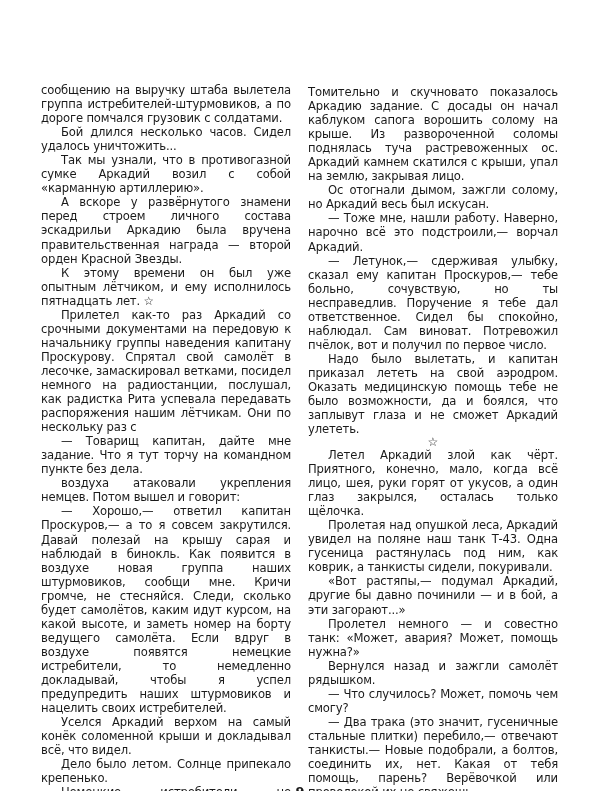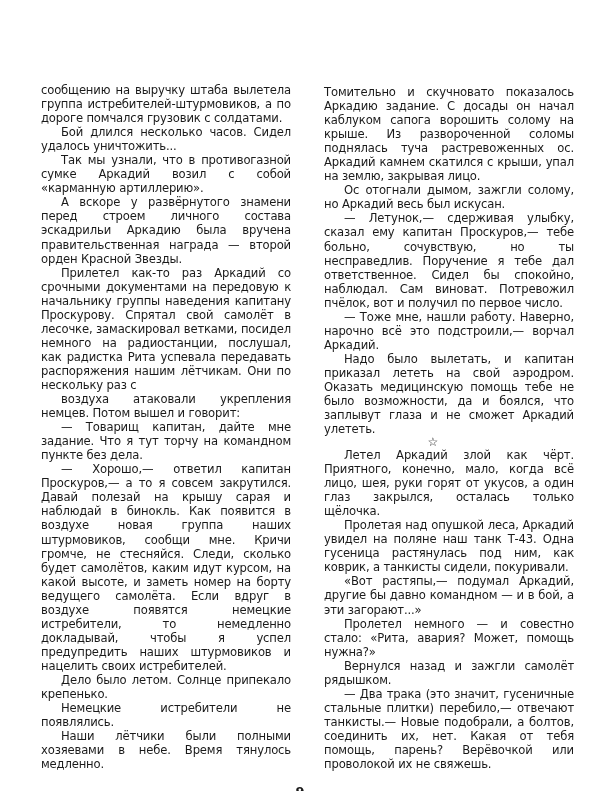--- a/index.html
+++ b/index.html
@@ -25,21 +25,21 @@
     .column {
       position: absolute;
       top: 38px;
       width: 250px;
       font-size: 11.6px;
       line-height: 14.05px;
       text-align: justify;
       letter-spacing: -0.15px;
     }
     .col-left { left: 41px; }
-    .col-right { left: 324px; }
+    .col-right { left: 308px; }
     .col-right.top { top: 40px; }
     .col-right.bottom { top: 403px; }
     p {
       margin: 0;
       text-indent: 20px;
       hyphens: manual;
     }
     p.noindent { text-indent: 0; }
     .star-sep {
       text-align: center;
@@ -64,42 +64,45 @@
 </head>
 <body>
 
 <div class="page">
 
   <div class="column col-left">
     <p class="noindent">сообщению на выручку штаба вылетела группа истребителей-штурмовиков, а по дороге помчался грузовик с солдатами.</p>
     <p>Бой длился несколько часов. Сидел удалось уничтожить...</p>
     <p>Так мы узнали, что в противогазной сумке Аркадий возил с собой «карманную артиллерию».</p>
     <p>А вскоре у развёрнутого знамени перед строем личного состава эскадрильи Аркадию была вручена правительственная награда — второй орден Красной Звезды.</p>
+    <p>К этому времени он был уже опытным лётчиком, и ему исполнилось пятнадцать лет. ☆</p>
     <p>Прилетел как-то раз Аркадий со срочными документами на передовую к начальнику группы наведения капитану Проскурову. Спрятал свой самолёт в лесочке, замаскировал ветками, посидел немного на радиостанции, послушал, как радистка Рита успевала передавать распоряжения нашим лётчикам. Они по нескольку раз с</p>
+    <p>— Товарищ капитан, дайте мне задание. Что я тут торчу на командном пункте без дела.</p>
     <p>воздуха атаковали укрепления немцев. Потом вышел и говорит:</p>
-    <p>— Товарищ капитан, дайте мне задание. Что я тут торчу на командном пункте без дела.</p>
     <p>— Хорошо,— ответил капитан Проскуров,— а то я совсем закрутился. Давай полезай на крышу сарая и наблюдай в бинокль. Как появится в воздухе новая группа наших штурмовиков, сообщи мне. Кричи громче, не стесняйся. Следи, сколько будет самолётов, каким идут курсом, на какой высоте, и заметь номер на борту ведущего самолёта. Если вдруг в воздухе появятся немецкие истребители, то немедленно докладывай, чтобы я успел предупредить наших штурмовиков и нацелить своих истребителей.</p>
+    <p>Уселся Аркадий верхом на самый конёк соломенной крыши и докладывал всё, что видел.</p>
     <p>Дело было летом. Солнце припекало крепенько.</p>
     <p>Немецкие истребители не появлялись.</p>
     <p>Наши лётчики были полными хозяевами в небе. Время тянулось медленно.</p>
   </div>
 
   <div class="column col-right top">
     <p class="noindent">Томительно и скучновато показалось Аркадию задание. С досады он начал каблуком сапога ворошить солому на крыше. Из развороченной соломы поднялась туча растревоженных ос. Аркадий камнем скатился с крыши, упал на землю, закрывая лицо.</p>
     <p>Ос отогнали дымом, зажгли солому, но Аркадий весь был искусан.</p>
+    <p>— Тоже мне, нашли работу. Наверно, нарочно всё это подстроили,— ворчал Аркадий.</p>
     <p>— Летунок,— сдерживая улыбку, сказал ему капитан Проскуров,— тебе больно, сочувствую, но ты несправедлив. Поручение я тебе дал ответственное. Сидел бы спокойно, наблюдал. Сам виноват. Потревожил пчёлок, вот и получил по первое число.</p>
-    <p>— Тоже мне, нашли работу. Наверно, нарочно всё это подстроили,— ворчал Аркадий.</p>
     <p>Надо было вылетать, и капитан приказал лететь на свой аэродром. Оказать медицинскую помощь тебе не было возможности, да и боялся, что заплывут глаза и не сможет Аркадий улететь.</p>
   </div>
 
   <div class="star-sep">☆</div>
 
   <div class="column col-right bottom">
     <p>Летел Аркадий злой как чёрт. Приятного, конечно, мало, когда всё лицо, шея, руки горят от укусов, а один глаз закрылся, осталась только щёлочка.</p>
     <p>Пролетая над опушкой леса, Аркадий увидел на поляне наш танк Т-43. Одна гусеница растянулась под ним, как коврик, а танкисты сидели, покуривали.</p>
-    <p>«Вот растяпы,— подумал Аркадий, другие бы давно командном — и в бой, а эти загорают...»</p>
-    <p>Пролетел немного — и совестно стало: «Рита, авария? Может, помощь нужна?»</p>
+    <p>«Вот растяпы,— подумал Аркадий, другие бы давно починили — и в бой, а эти загорают...»</p>
+    <p>Пролетел немного — и совестно танк: «Может, авария? Может, помощь нужна?»</p>
     <p>Вернулся назад и зажгли самолёт рядышком.</p>
+    <p>— Что случилось? Может, помочь чем смогу?</p>
     <p>— Два трака (это значит, гусеничные стальные плитки) перебило,— отвечают танкисты.— Новые подобрали, а болтов, соединить их, нет. Какая от тебя помощь, парень? Верёвочкой или проволокой их не свяжешь.</p>
   </div>
 
   <div class="page-number">9</div>
 </div>
 
 </body></html>

